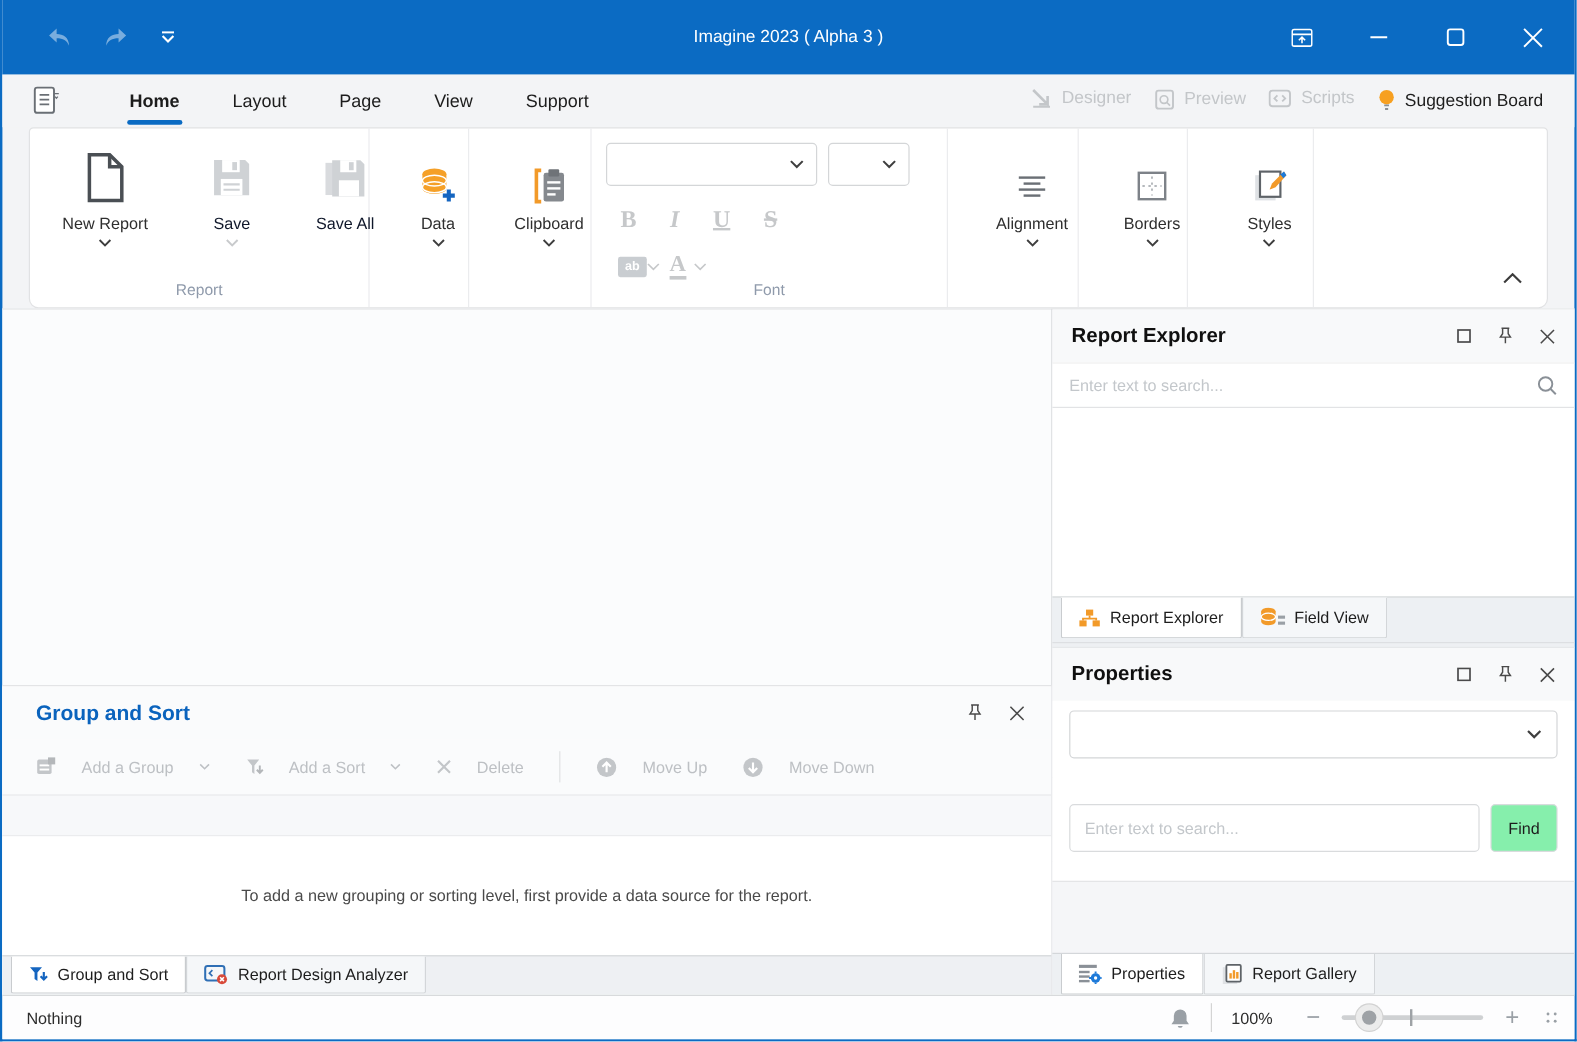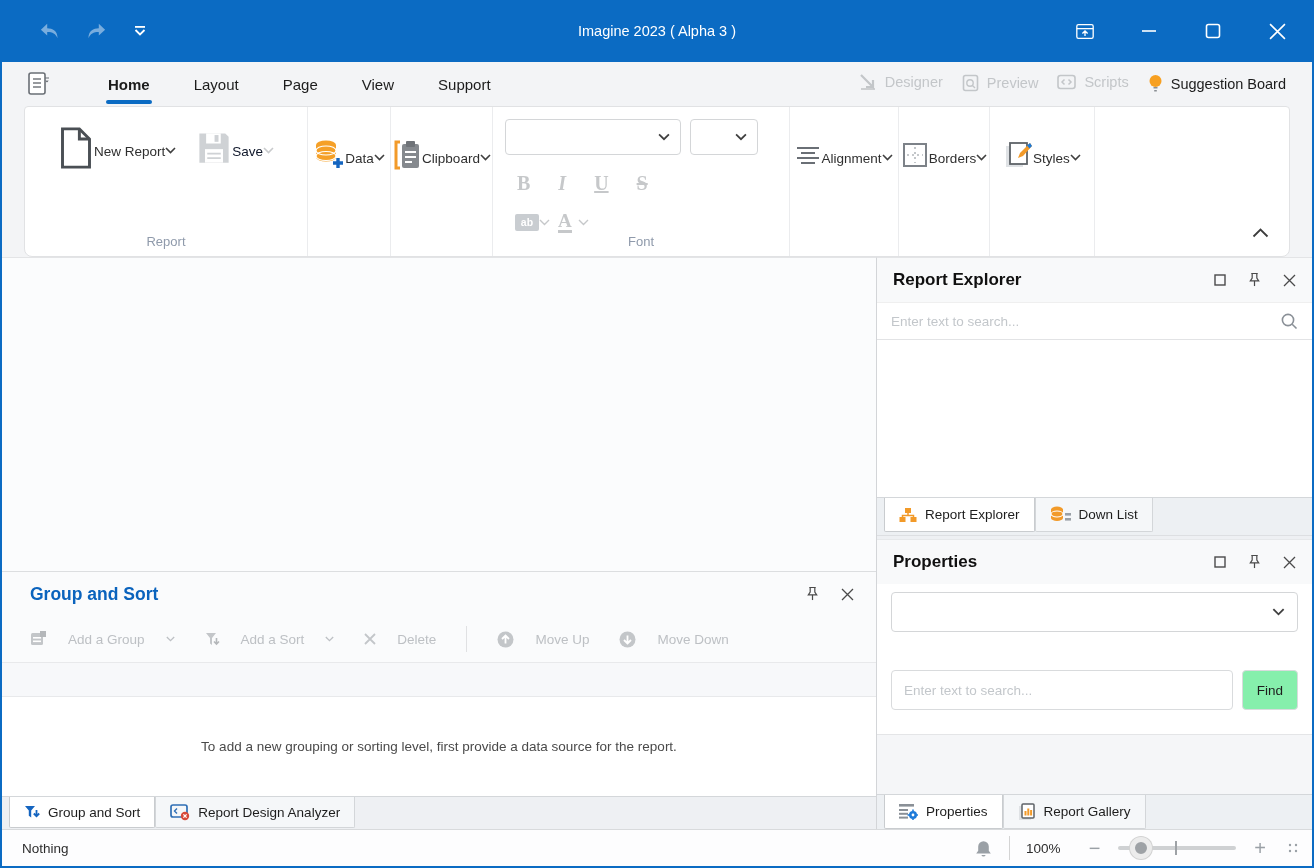--- a/index.html
+++ b/index.html
@@ -32,21 +32,21 @@
   .view-btn.disabled { color:#c3c6c9; cursor:default; }
 
   
   .ribbon { margin:0 22px; height:151px; background:#fff; border:1px solid #e1e2e4;
     border-radius:4px 4px 8px 8px; display:flex; flex:0 0 auto; position:relative; }
   .rsec { position:relative; border-right:1px solid #ebecee; display:flex; justify-content:center;
     align-items:flex-start; padding-top:14px; }
   .rsec:last-child { border-right:none; }
   .grp-label { position:absolute; bottom:7px; left:0; right:0; text-align:center;
     font-size:13px; color:#8f9aab; }
-  .bigbtn { display:flex; align-items:center; padding:2px 10px; cursor:pointer; }
+  .bigbtn { display:flex; flex-direction:column; align-items:center; padding:2px 10px; cursor:pointer;margin-left:32px; }
   .bigbtn .bicon { height:50px; display:flex; align-items:center; justify-content:center; }
   .bigbtn .blabel { font-size:13.5px; color:#2f2f2f; margin-top:6px; white-space:nowrap; }
   .bigbtn.disabled .blabel { color:#0f172a; }
   .bigbtn .chev { margin-top:5px; color:#3f3f3f; }
   .bigbtn.disabled .chev { color:#c8cacc; }
   .chev svg { display:block; }
 
   
   .fontsec { flex-direction:column; align-items:stretch; padding:12px 12px 0 12px; justify-content:flex-start; }
   .combo-row { display:flex; gap:9px; }
@@ -269,20 +269,32 @@
               <line x1="10" y1="25" x2="22" y2="25" stroke="#cfd2d5" stroke-width="1.6"></line>
             </svg>
         </span>
         <span class="blabel">Save</span>
         <span class="chev">
             <svg width="11" height="7" viewBox="0 0 11 7">
               <path d="M1 1 L5.5 5.5 L10 1" stroke="currentColor" stroke-width="1.6" fill="none"></path>
             </svg>
           </span>
       </div>
+      <div class="bigbtn disabled">
+        <span class="bicon">
+          <svg width="38" height="38" viewBox="0 0 34 34">
+              <rect x="2" y="6" width="8" height="24" fill="#d9dbde"></rect>
+              <path d="M7 4 H28 L31 7 V31 H7 Z" fill="#cfd2d5"></path>
+              <rect x="13" y="4" width="12" height="9" fill="#fff"></rect>
+              <rect x="19.5" y="5.5" width="3.5" height="6" fill="#cfd2d5"></rect>
+              <rect x="12" y="19" width="15" height="12" fill="#fff"></rect>
+            </svg>
+        </span>
+        <span class="blabel">Save All</span>
+      </div>
       <span class="grp-label">Report</span>
     </div>
 
     <div class="rsec" style="width:83px;">
       <div class="bigbtn" style="margin-top:14px;">
         <span class="bicon" style="height:36px;">
           <svg width="32" height="32" viewBox="0 0 32 32">
               <ellipse cx="13" cy="6" rx="10" ry="4.5" fill="#F5A028"></ellipse>
               <path d="M3 6 V12 A10 4.5 0 0 0 23 12 V6" fill="#F5A028"></path>
               <path d="M3 12 V18 A10 4.5 0 0 0 23 18 V12" fill="#F5A028"></path>
@@ -566,21 +578,21 @@
           <span>Report Explorer</span>
         </span>
         <span class="dtab">
           <svg width="21" height="17" viewBox="0 0 21 17">
               <ellipse cx="7" cy="3.5" rx="6" ry="3" fill="#F29A29"></ellipse>
               <path d="M1 3.5 V12 A6 3 0 0 0 13 12 V3.5" fill="#F29A29"></path>
               <ellipse cx="7" cy="8" rx="6" ry="3" fill="none" stroke="#fff" stroke-width="1.1"></ellipse>
               <rect x="15" y="7" width="6" height="2.6" fill="#9aa0a6"></rect>
               <rect x="15" y="12" width="6" height="2.6" fill="#9aa0a6"></rect>
             </svg>
-          <span>Down List</span>
+          <span>Field View</span>
         </span>
       </div>
 
       <div class="dock-divider"></div>
 
       <div class="panel-hdr">
         <span class="panel-title">Properties</span>
         <span class="hdr-btns">
           <span class="hbtn">
             <svg width="12" height="12" viewBox="0 0 12 12">

